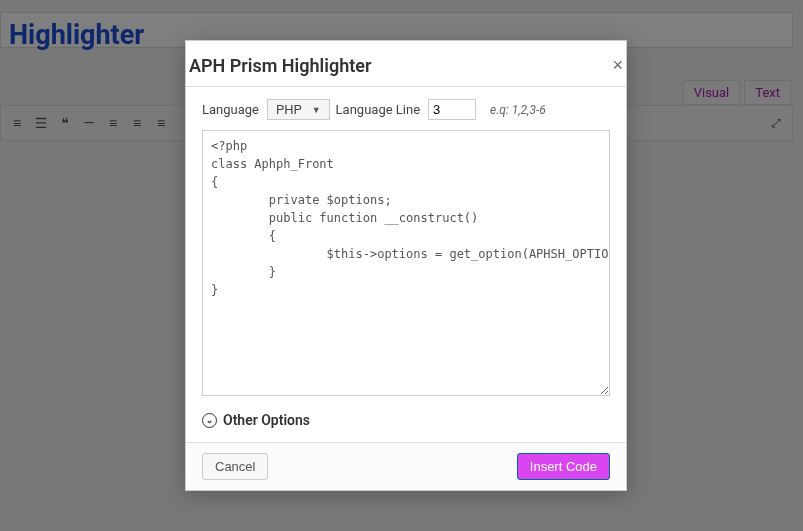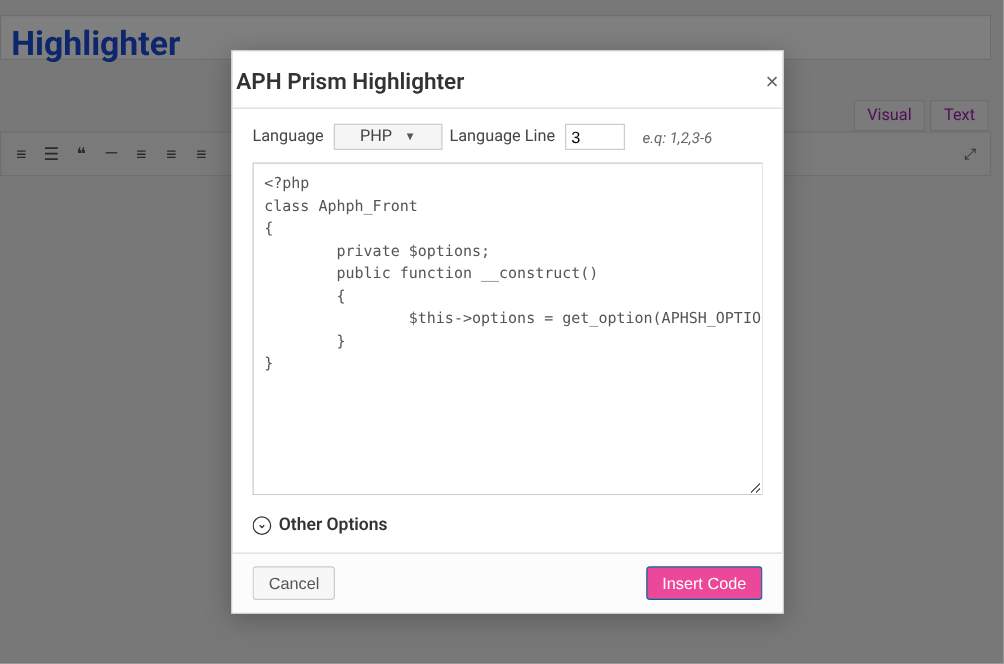--- a/index.html
+++ b/index.html
@@ -12,31 +12,31 @@
 .tb-spacer { flex: 1; }
 .expand-icon { font-size: 12px; }
 .overlay { position: absolute; inset: 0; background: rgba(0,0,0,0.5); }
 .modal { position: absolute; top: 40px; left: 185px; width: 442px; background: #fff; border: 1px solid #ccc; box-shadow: 0 4px 20px rgba(0,0,0,0.25); }
 .modal-header { display: flex; align-items: flex-start; justify-content: space-between; padding: 14px 3px 10px; border-bottom: 1px solid #ddd; }
 .modal-title { font-size: 18px; font-weight: 600; color: #333; }
 .close-btn { font-size: 18px; color: #666; cursor: pointer; background: none; border: none; }
 .modal-body { padding: 12px 16px 14px; }
 .form-row { display: flex; align-items: center; gap: 6px; font-size: 13px; color: #444; margin-bottom: 10px; }
 .form-row label { margin-right: 2px; }
-.select-wrap { border: 1px solid #ccc; background: #f5f5f5; padding: 2px 20px; font-size: 13px; display: flex; align-items: center; gap: 10px; }
+.select-wrap { border: 1px solid #ccc; background: #f5f5f5; padding: 2px 8px; font-size: 13px; display: flex; align-items: center; gap: 10px; }
 .select-caret { font-size: 9px; color: #555; }
 .hl-input { border: 1px solid #ccc; padding: 2px 4px; width: 48px; font-size: 13px; }
 .eq-hint { font-style: italic; color: #666; font-size: 12px; margin-left: 8px; }
 .code-area { width: 100%; height: 266px; border: 1px solid #ccc; font-family: Consolas, Monaco, monospace; font-size: 12px; line-height: 1.5; padding: 6px 8px; color: #555; resize: both; white-space: pre; overflow: auto; }
 .other-opts { margin-top: 12px; display: flex; align-items: center; gap: 6px; font-size: 14px; font-weight: 600; color: #333; cursor: pointer; }
 .chev-circle { width: 15px; height: 15px; border: 1.5px solid #333; border-radius: 50%; display: flex; align-items: center; justify-content: center; font-size: 9px; line-height: 1; }
 .modal-footer { padding: 10px 16px; border-top: 1px solid #ddd; background: #fcfcfc; display: flex; justify-content: space-between; align-items: flex-start; }
 .btn { font-size: 13px; padding: 5px 12px; border-radius: 3px; cursor: pointer; }
 .btn-cancel { background: #f7f7f7; border: 1px solid #ccc; color: #555; }
-.btn-primary { background: #ec4899; border: 1px solid #006799; color: #fff; font-weight: 400; }
+.btn-primary { background: #d946ef; border: 1px solid #006799; color: #fff; font-weight: 400; }
 </style>
 </head>
 <body>
 
 <div class="bg-header">Highlighter</div>
 
 <div class="bg-tabs">
   <div class="bg-tab">Visual</div>
   <div class="bg-tab">Text</div>
 </div>

